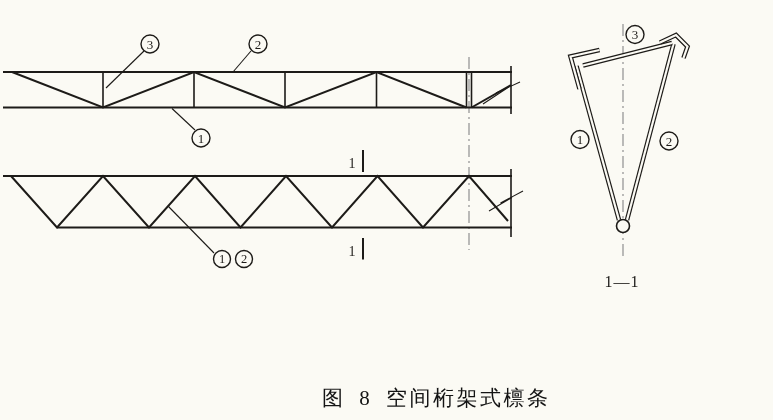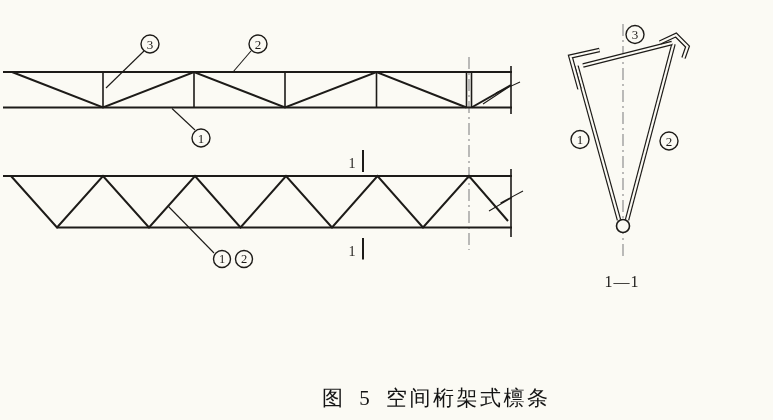--- a/index.html
+++ b/index.html
@@ -118,14 +118,14 @@
       <text class="num" x="635" y="39">3</text>
       <circle class="callout" cx="580" cy="139.5" r="9"></circle>
       <text class="num" x="580" y="144">1</text>
       <circle class="callout" cx="669" cy="141" r="9"></circle>
       <text class="num" x="669" y="145.5">2</text>
 
       <text class="sect-title" x="622" y="287">1—1</text>
     </g>
   </svg>
 
-  <div class="caption">图 5 空间桁架式檩条</div>
+  <div class="caption">图 8 空间桁架式檩条</div>
 </div>
 
 </body></html>

